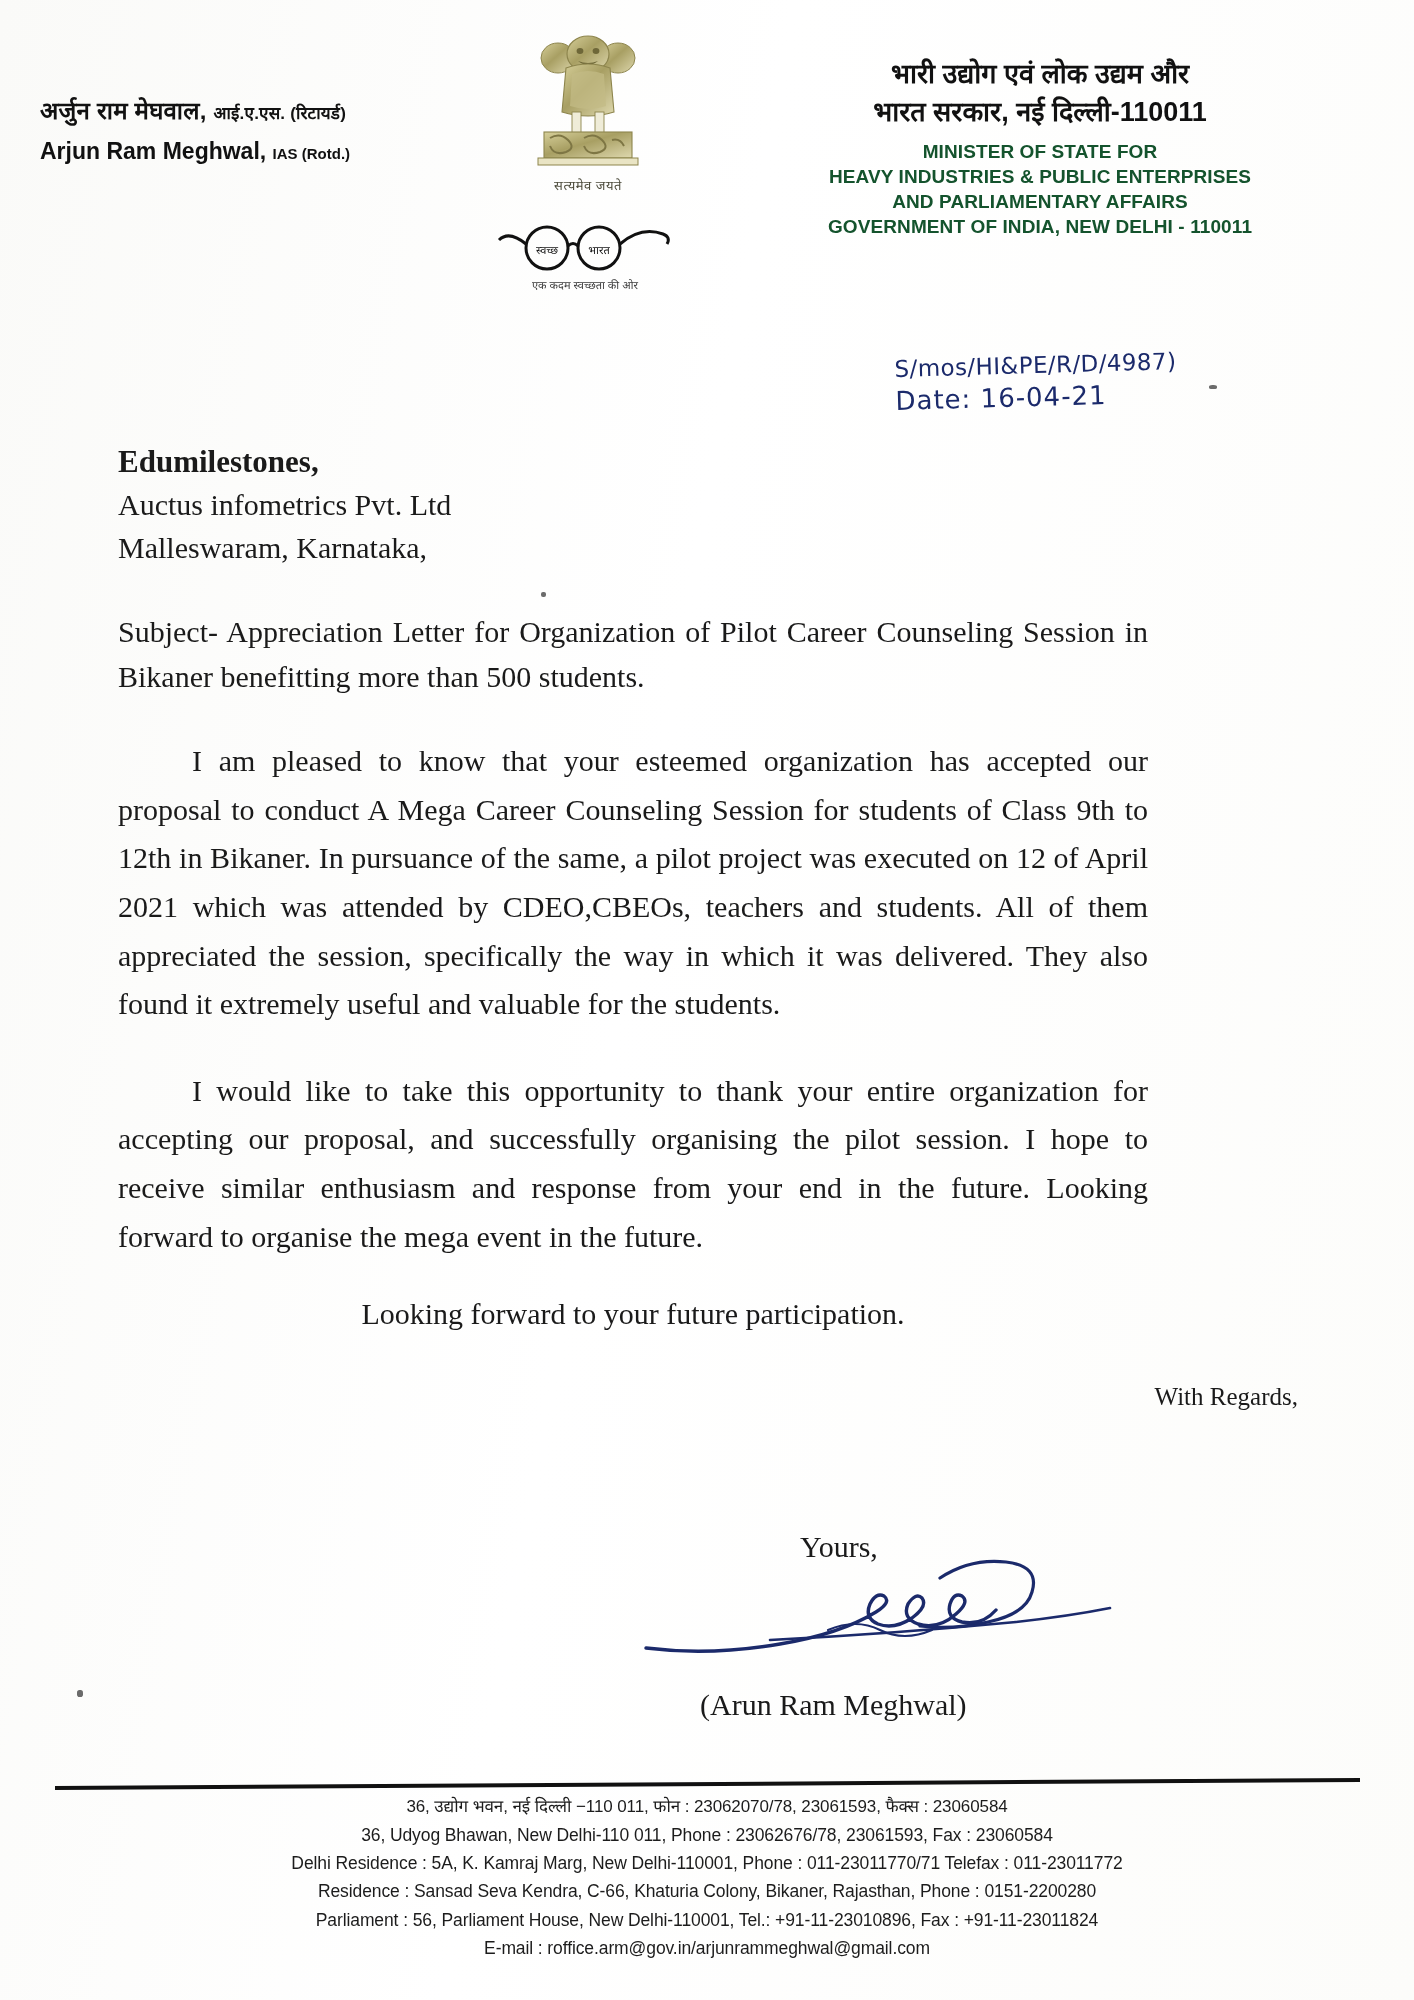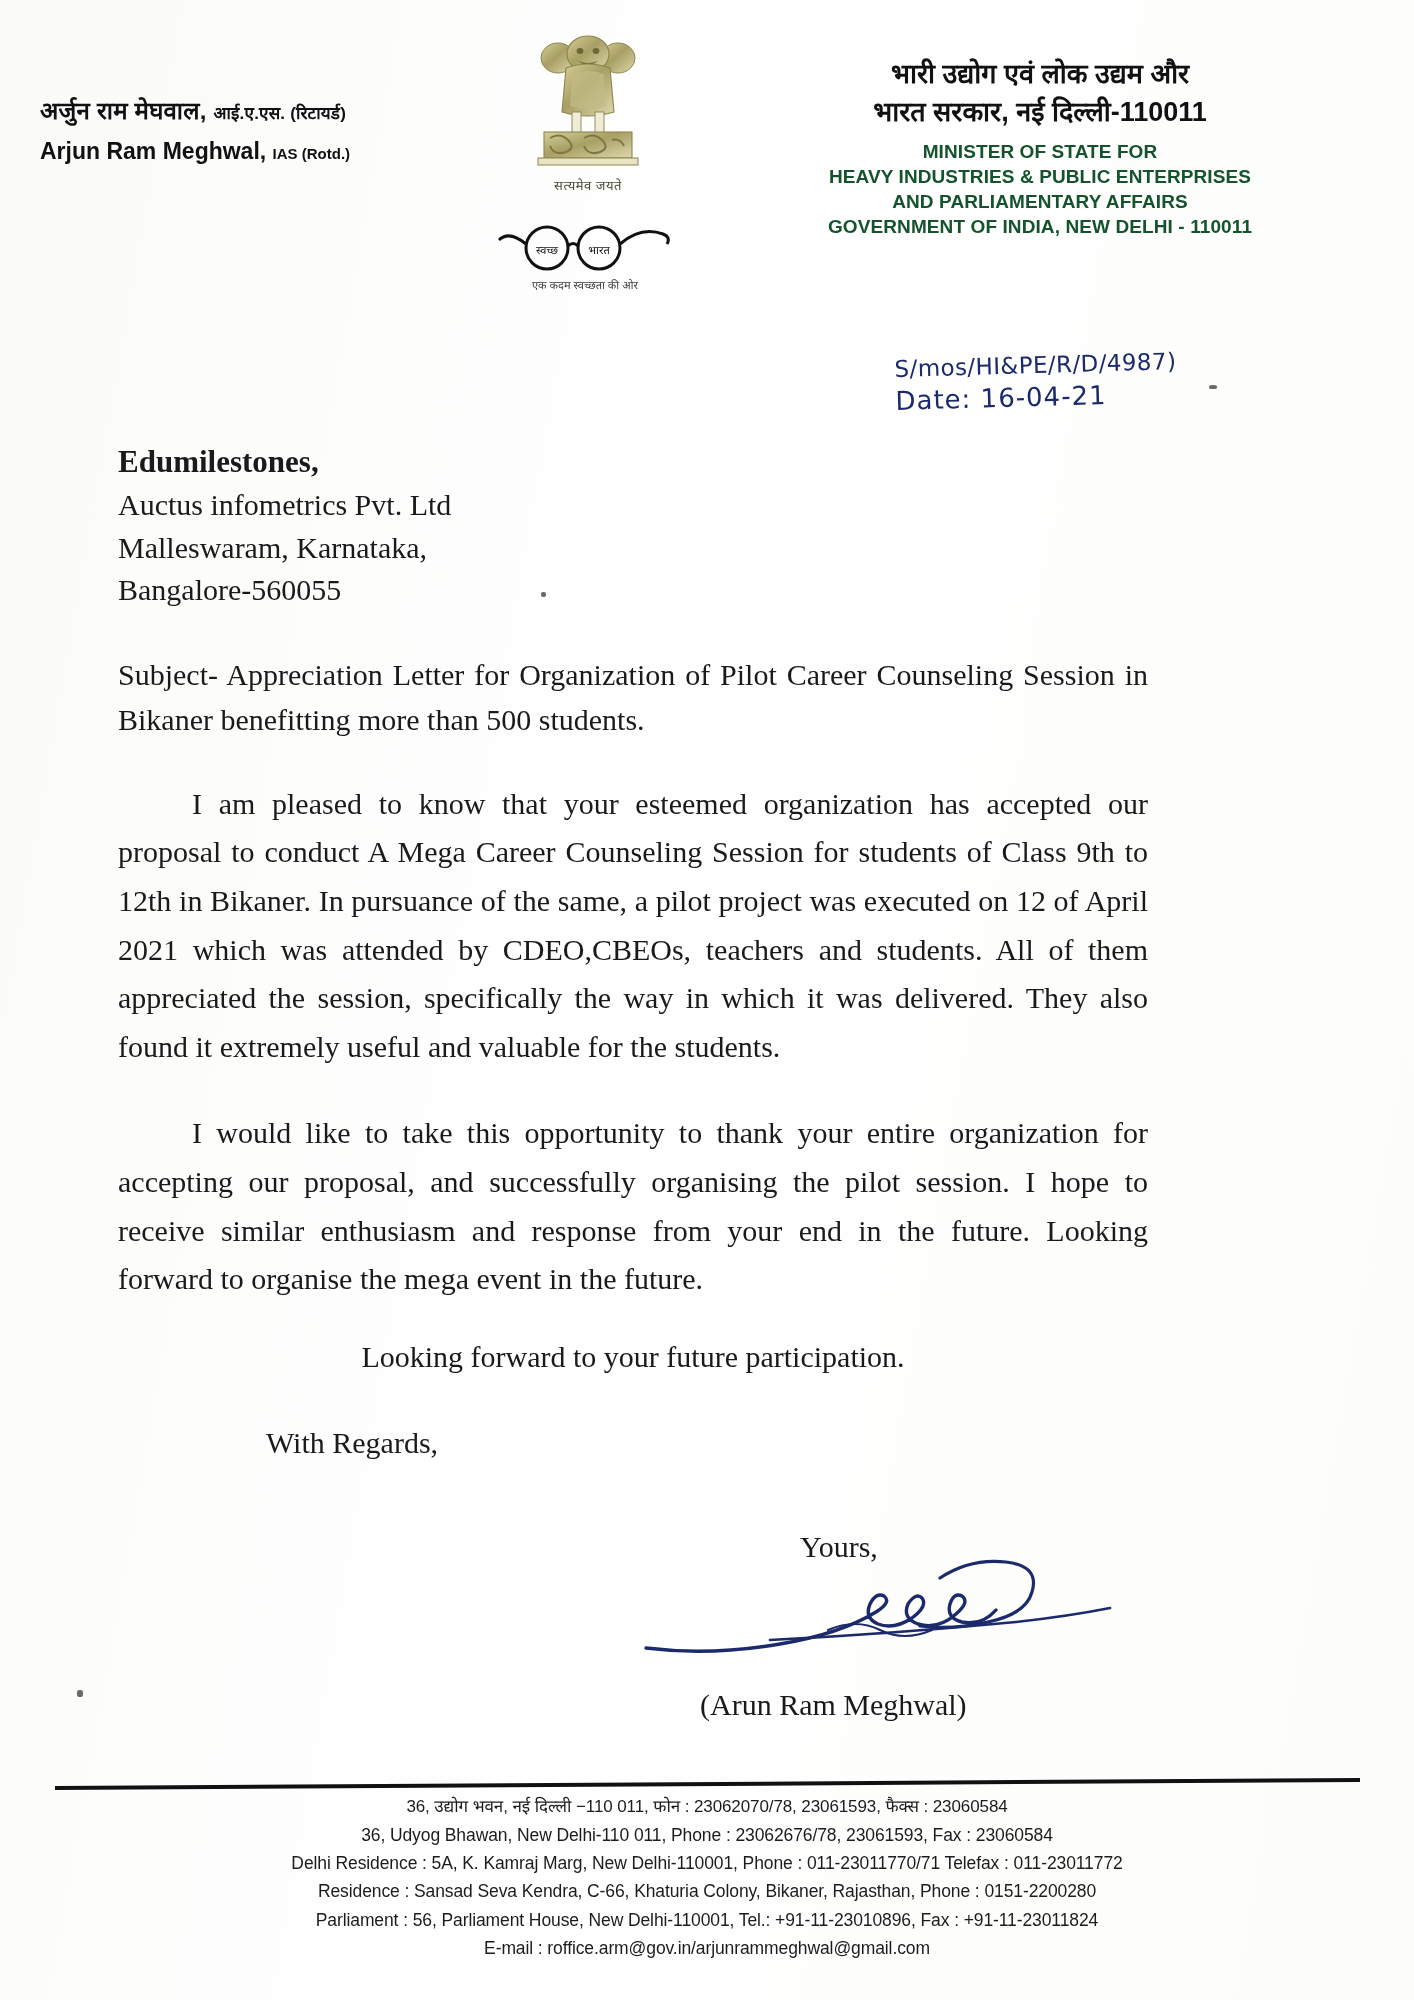--- a/index.html
+++ b/index.html
@@ -181,22 +181,23 @@
     width: 1030px;
   }
   #closing-center {
     margin-top: 36px;
     font-size: 30px;
     text-align: center;
     width: 1030px;
   }
   #regards {
     margin-top: 52px;
-    font-size: 30px;
+    font-size: 25px;
     margin-left: 148px;
+    text-align: right;
   }
 
   
   #sign-zone {
     position: absolute;
     left: 640px;
     top: 1530px;
     width: 620px;
     height: 270px;
   }
@@ -328,21 +329,20 @@
       <div id="ref-no">S/mos/HI&amp;PE/R/D/4987)</div>
       <div id="ref-date">Date: 16-04-21</div>
     </div>
   </div>
 
   <div id="letter-body">
     <div id="addressee">
       <div id="addressee-name">Edumilestones,</div>
       <div>Auctus infometrics Pvt. Ltd</div>
       <div>Malleswaram, Karnataka,</div>
-      <div>Bangalore-560055</div>
     </div>
 
     <div id="subject">Subject- Appreciation Letter for Organization of Pilot Career Counseling Session in Bikaner benefitting more than 500 students.</div>
 
     <div class="para">I am pleased to know that your esteemed organization has accepted our proposal to conduct A Mega Career Counseling Session for students of Class 9th to 12th in Bikaner. In pursuance of the same, a pilot project was executed on 12 of April 2021 which was attended by CDEO,CBEOs, teachers and students. All of them appreciated the session, specifically the way in which it was delivered. They also found it extremely useful and valuable for the students.</div>
     <div class="para">I would like to take this opportunity to thank your entire organization for accepting our proposal, and successfully organising the pilot session. I hope to receive similar enthusiasm and response from your end in the future. Looking forward to organise the mega event in the future.</div>
 
     <div id="closing-center">Looking forward to your future participation.</div>
     <div id="regards">With Regards,</div>
   </div>

